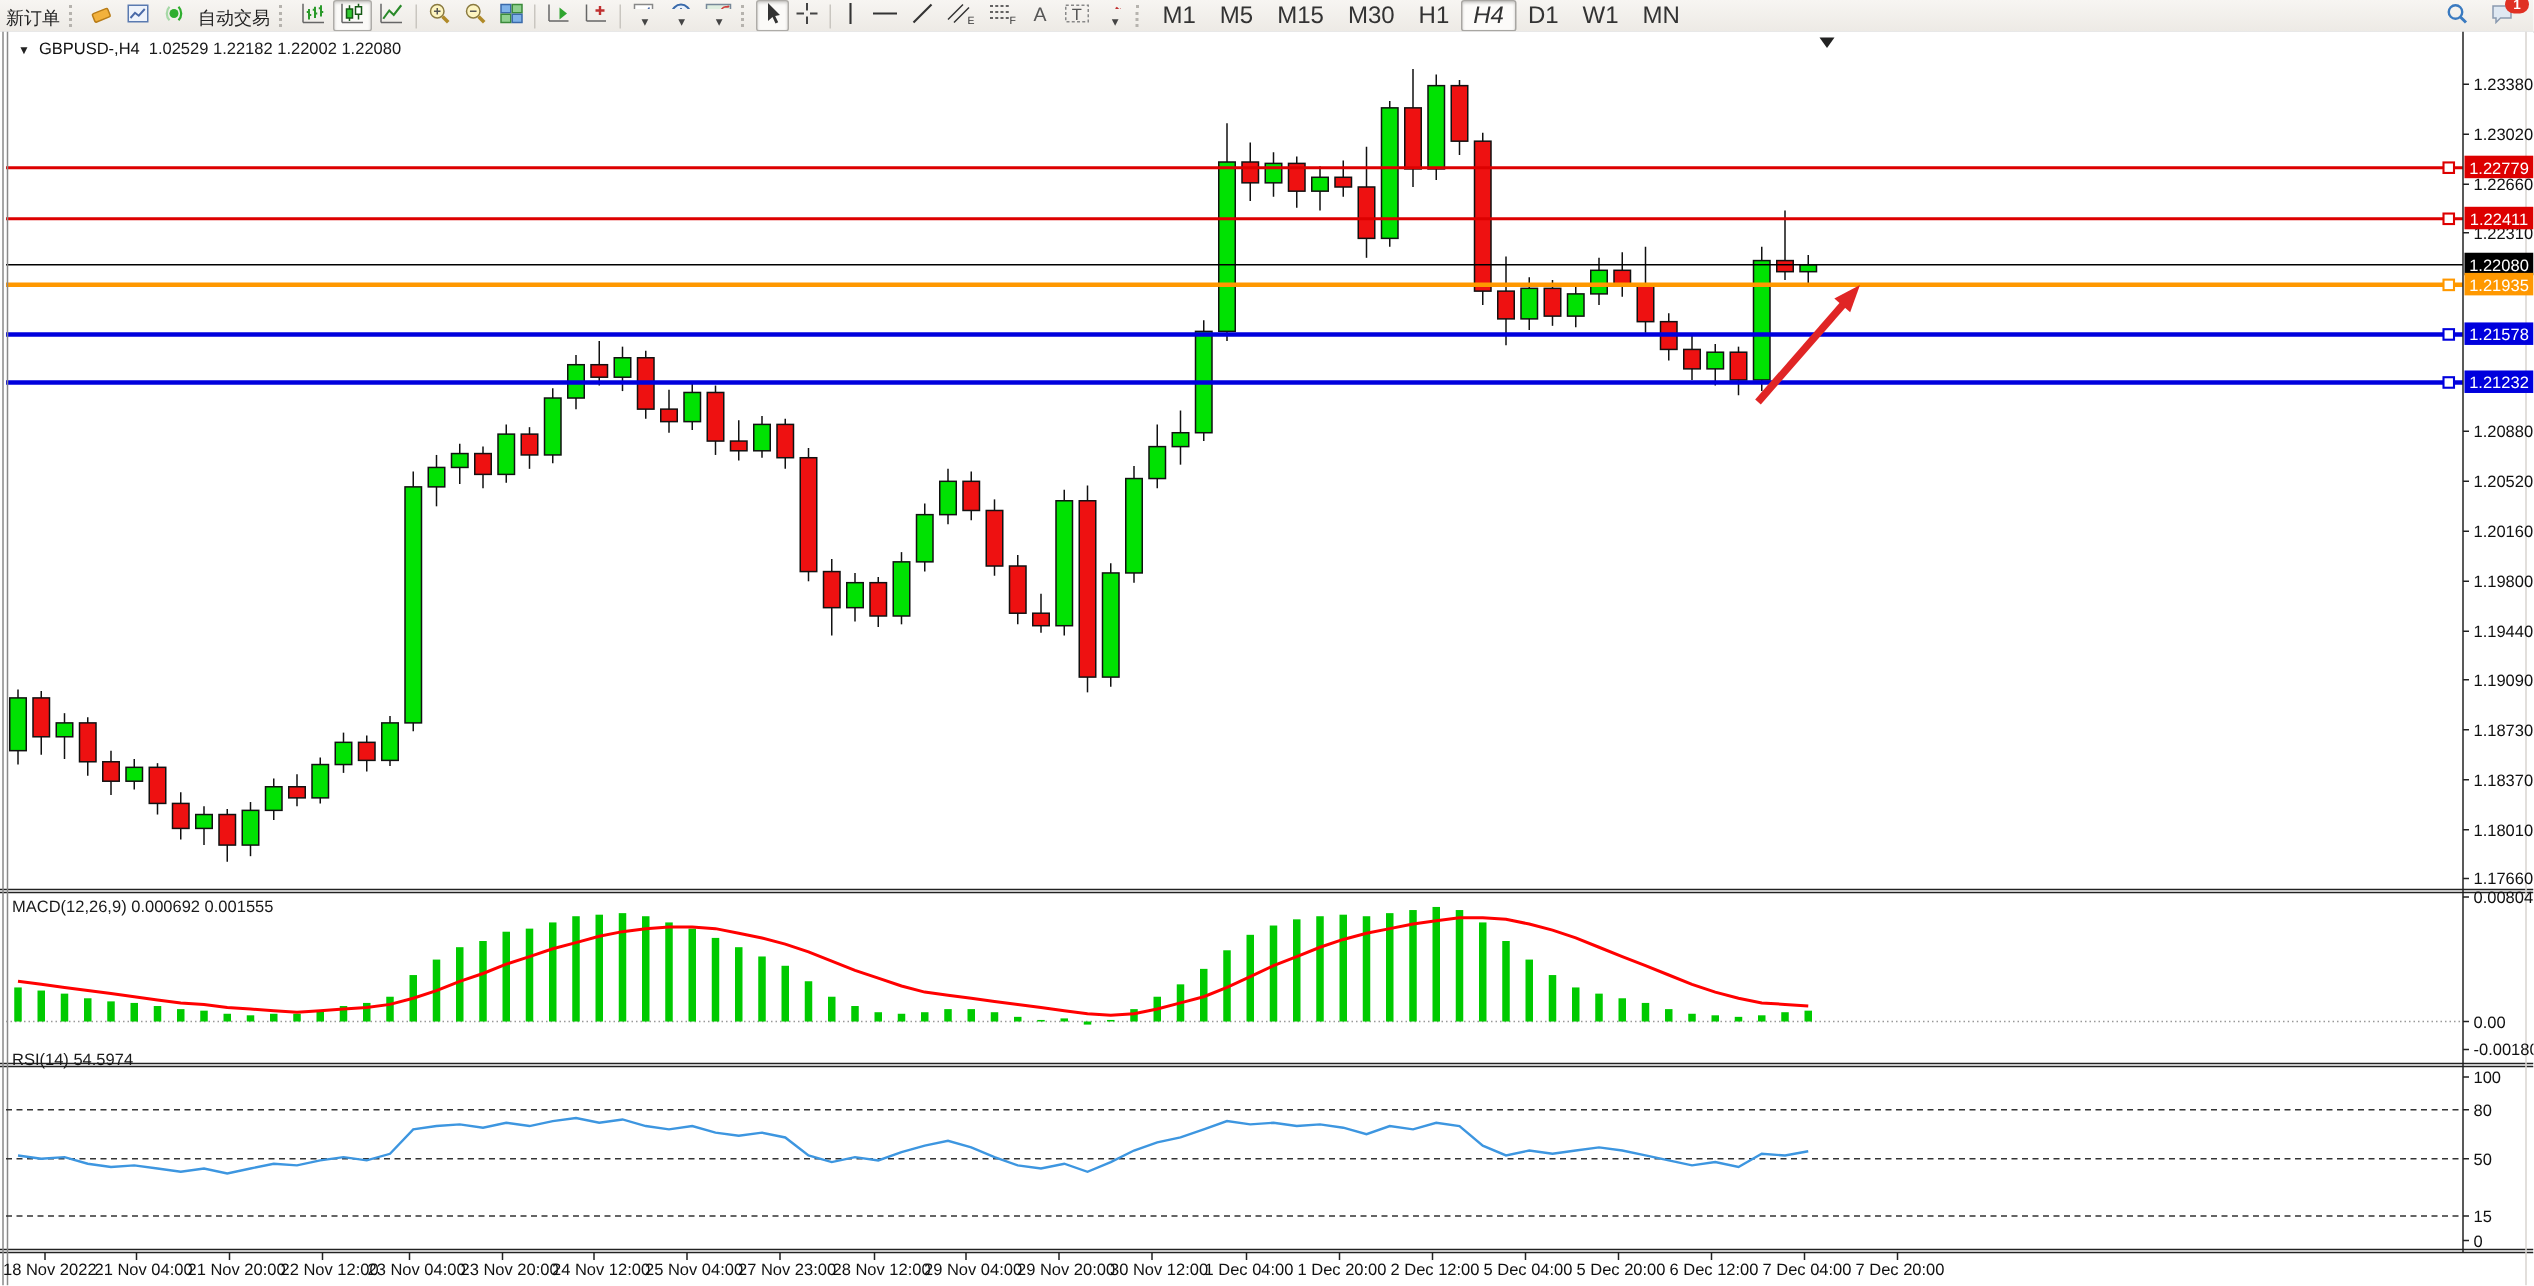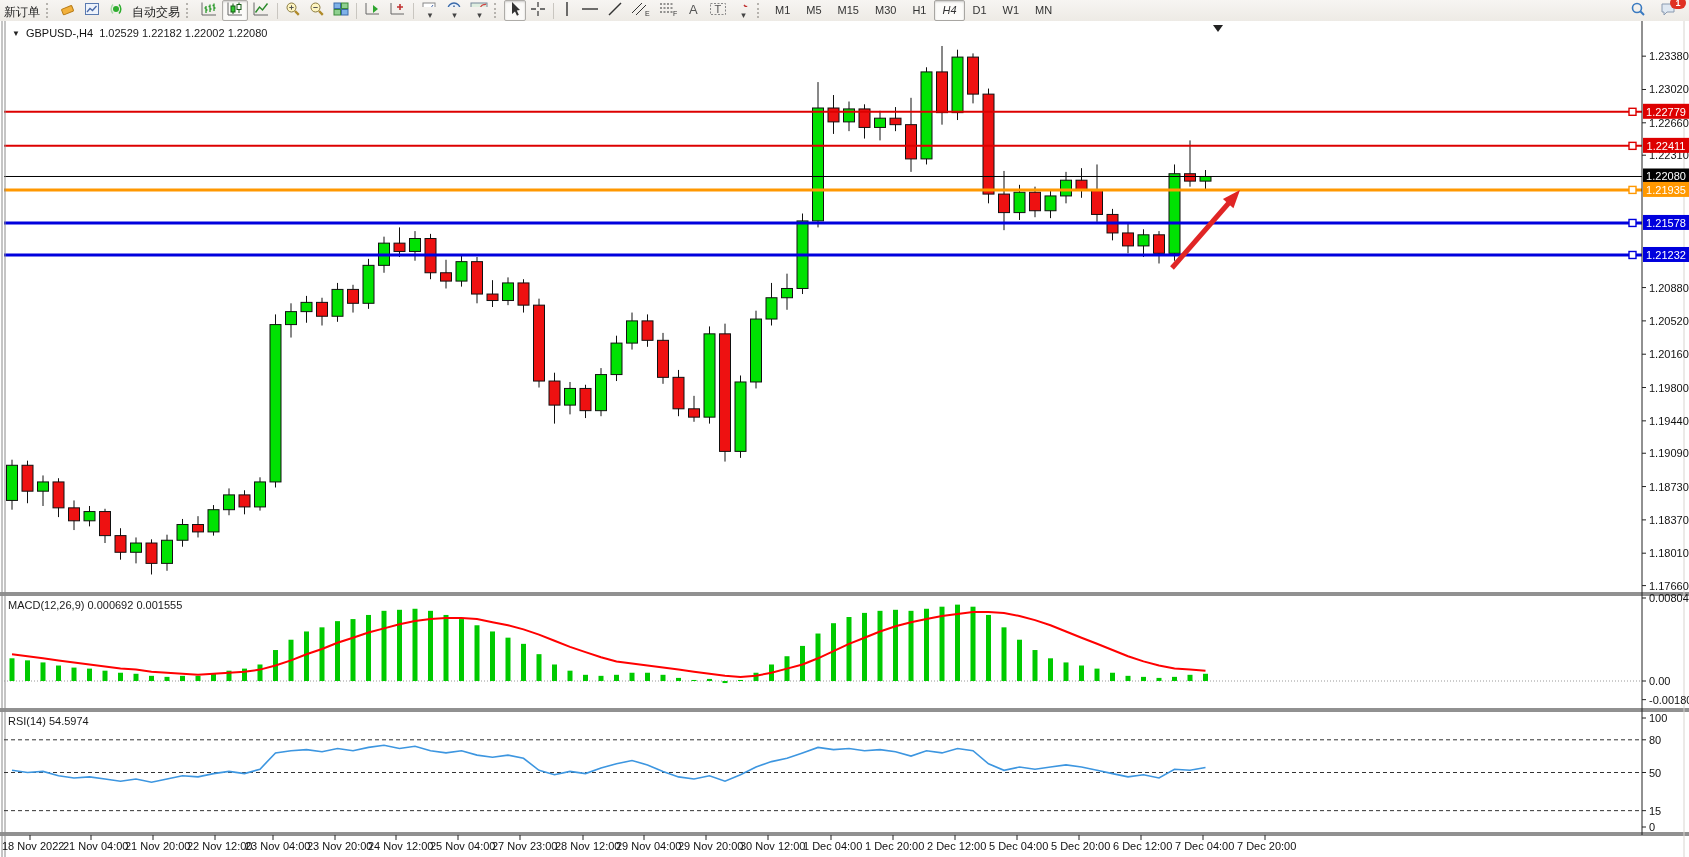--- a/index.html
+++ b/index.html
@@ -5,34 +5,34 @@
   html,body{margin:0;padding:0;background:#fff;width:1689px;height:857px;overflow:hidden;
     font-family:"Liberation Sans","DejaVu Sans",sans-serif;}
   
   #toolbar{position:absolute;left:0;top:0;width:1689px;height:21px;background:linear-gradient(#f7f5f2,#edeae5);
     border-bottom:1px solid #8e8e8e;display:flex;align-items:center;font-size:12px;color:#222;}
   .tbtn{height:19px;display:flex;align-items:center;gap:3px;padding:0 3px;border:1px solid transparent;border-radius:2px;cursor:default;white-space:nowrap;flex-direction:column;}
   .tbtn.active{background:#fbfaf8;border:1px solid #aeaca8;box-shadow:inset 0 1px 2px rgba(0,0,0,.18);}
   .handle{width:4px;height:15px;border-left:2px dotted #b6b3ae;margin:0 4px 0 2px;}
   .vsep{width:1px;height:16px;background:#c9c6c0;margin:0 3px;}
   .caret::after{content:"▾";font-size:9px;color:#444;margin-left:1px;}
-  .tf{font-size:11px;color:#333;padding:2px 7px;height:15px;line-height:15px;border:1px solid transparent;border-radius:2px;}
+  .tf{font-size:16px;color:#333;padding:2px 7px;height:15px;line-height:15px;border:1px solid transparent;border-radius:2px;}
   .tf.active{background:#fcfbf9;border:1px solid #a8a6a2;box-shadow:inset 0 1px 2px rgba(0,0,0,.2);font-style:italic;}
   #tb-right{margin-left:auto;display:flex;align-items:center;gap:6px;padding-right:8px;}
   .badge{position:absolute;top:-4px;right:-6px;background:#e03123;color:#fff;border-radius:7px;font-size:9px;
     min-width:12px;height:12px;line-height:12px;text-align:center;padding:0 2px;font-weight:bold;}
   
   #chart-window{position:absolute;left:0;top:21px;width:1689px;height:836px;background:#fff;}
   #chart-svg{position:absolute;left:0;top:0;}
   .overlay-label{position:absolute;font-size:11px;color:#1a1a1a;z-index:5;}
   #chart-title{left:12px;top:6px;display:flex;align-items:center;gap:6px;}
   #chart-title .sym{color:#111;}
   #title-caret{font-size:8px;color:#222;}
   #macd-label{left:8px;top:578px;}
-  #rsi-label{left:8px;top:694px;}
+  #rsi-label{left:8px;top:680px;}
   svg text{font-family:"Liberation Sans","DejaVu Sans",sans-serif;}
 </style>
 </head>
 <body>
 
 <div id="toolbar">
   <div class="tbtn">
     <svg width="18" height="16">
         <rect x="5" y="1" width="10" height="13" fill="#fff" stroke="#8898b0"></rect>
         <line x1="7" y1="4" x2="13" y2="4" stroke="#aab8cc"></line>

